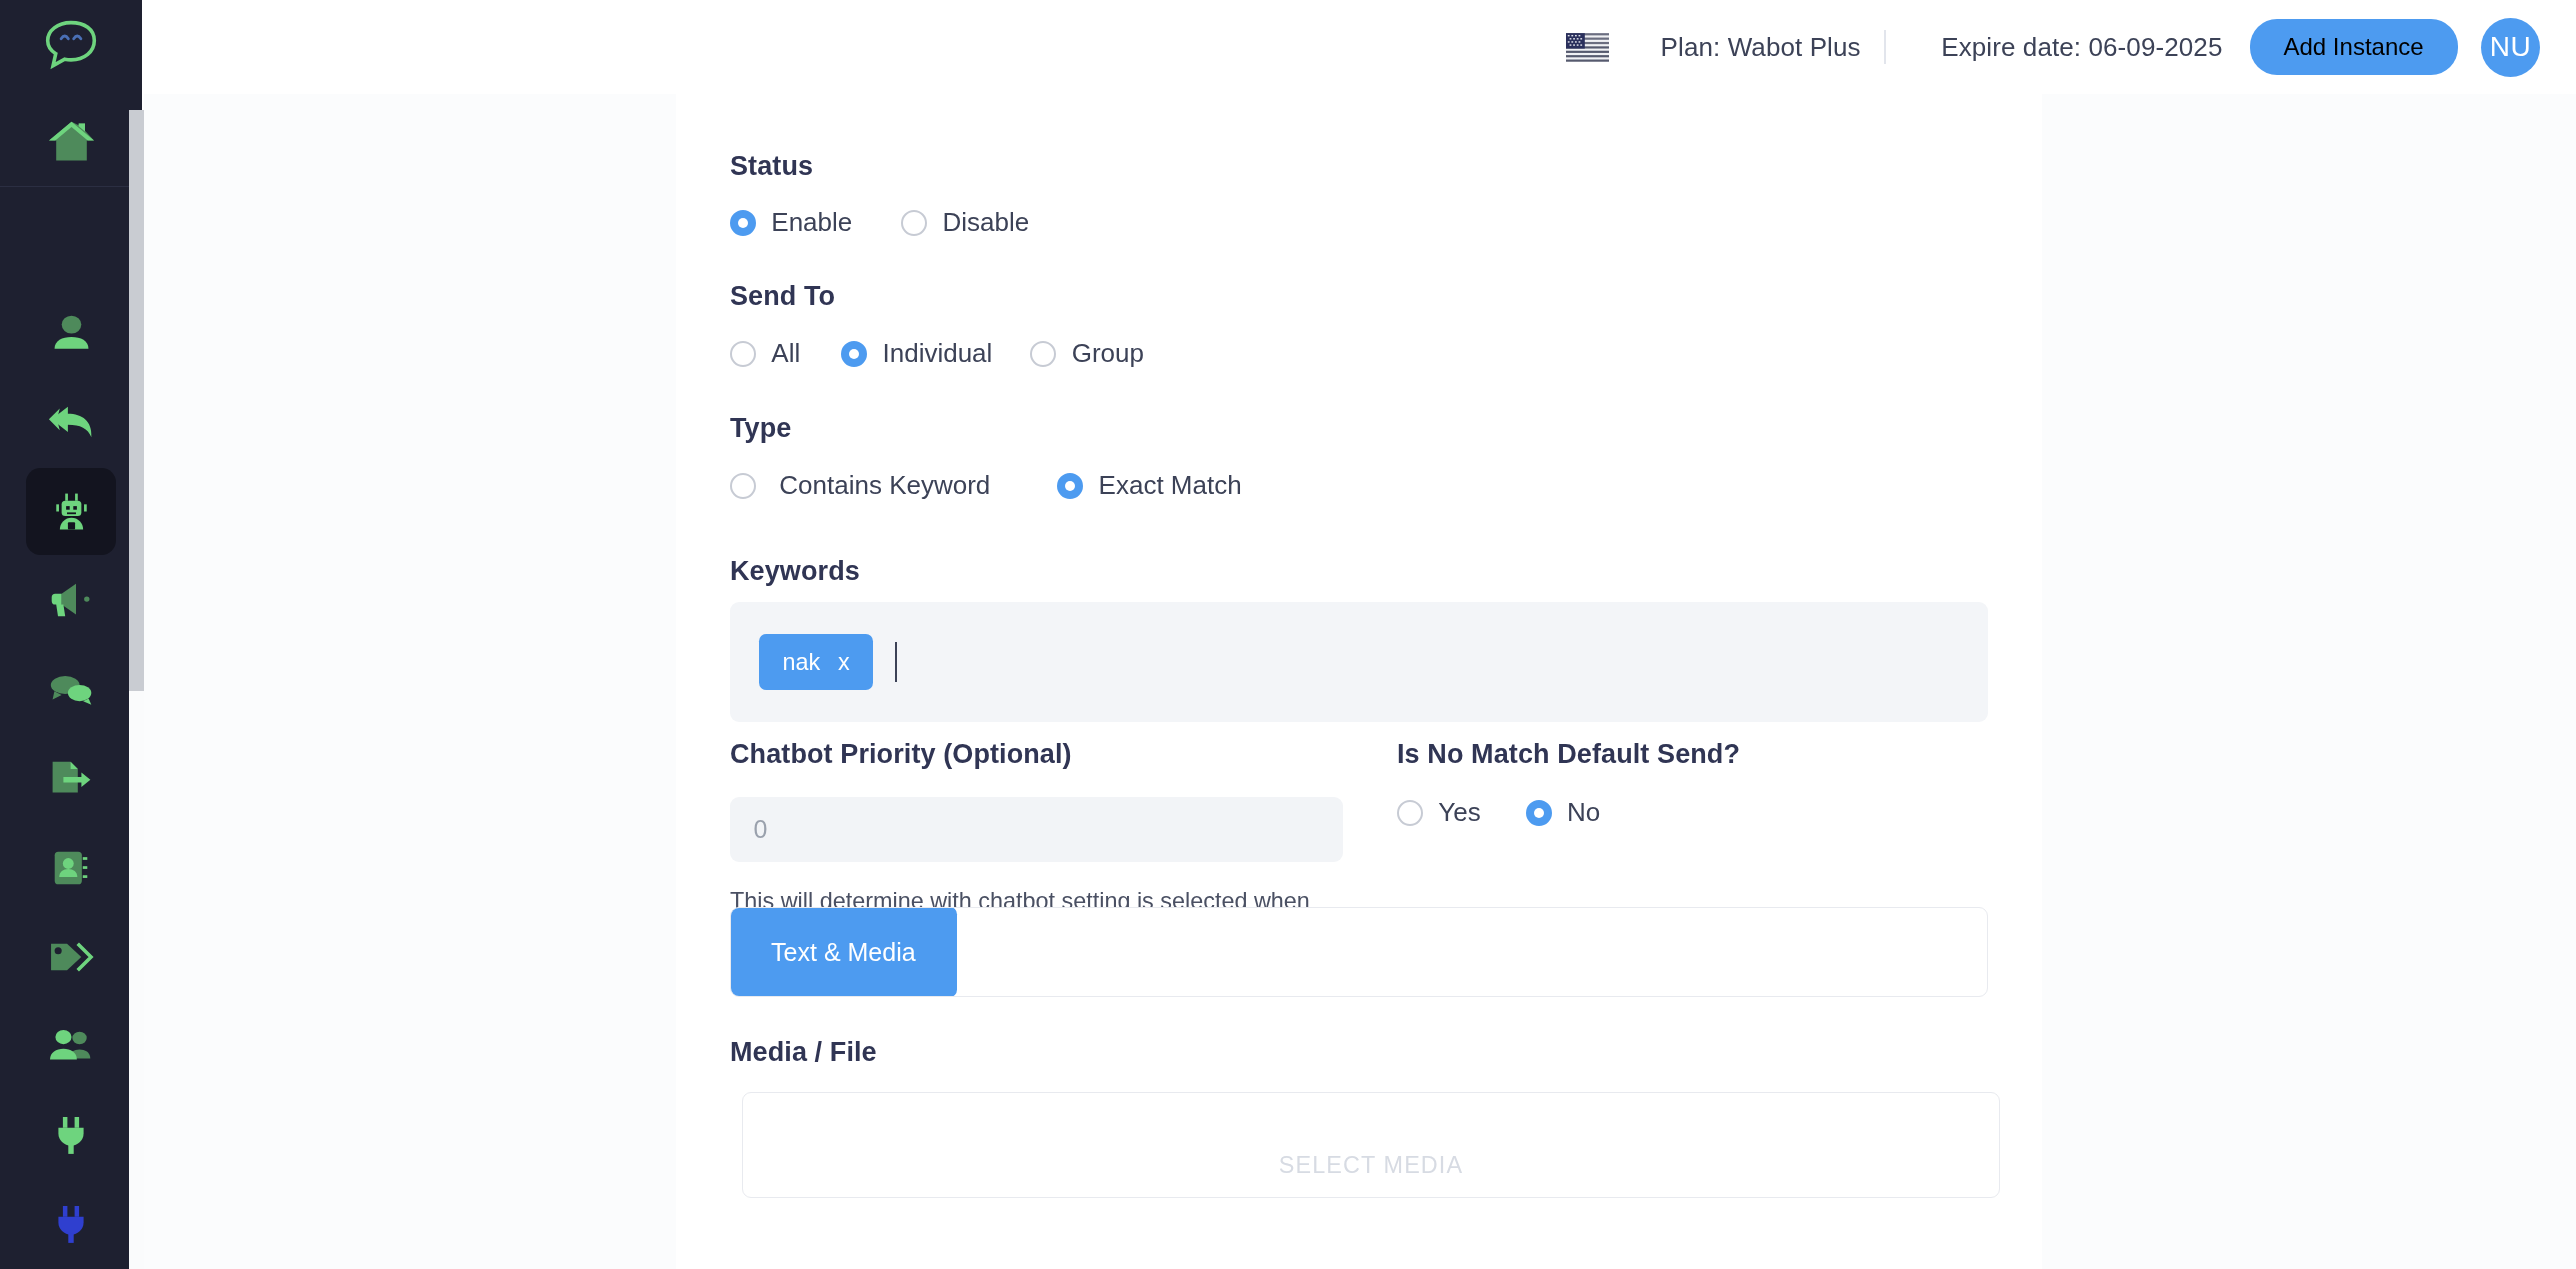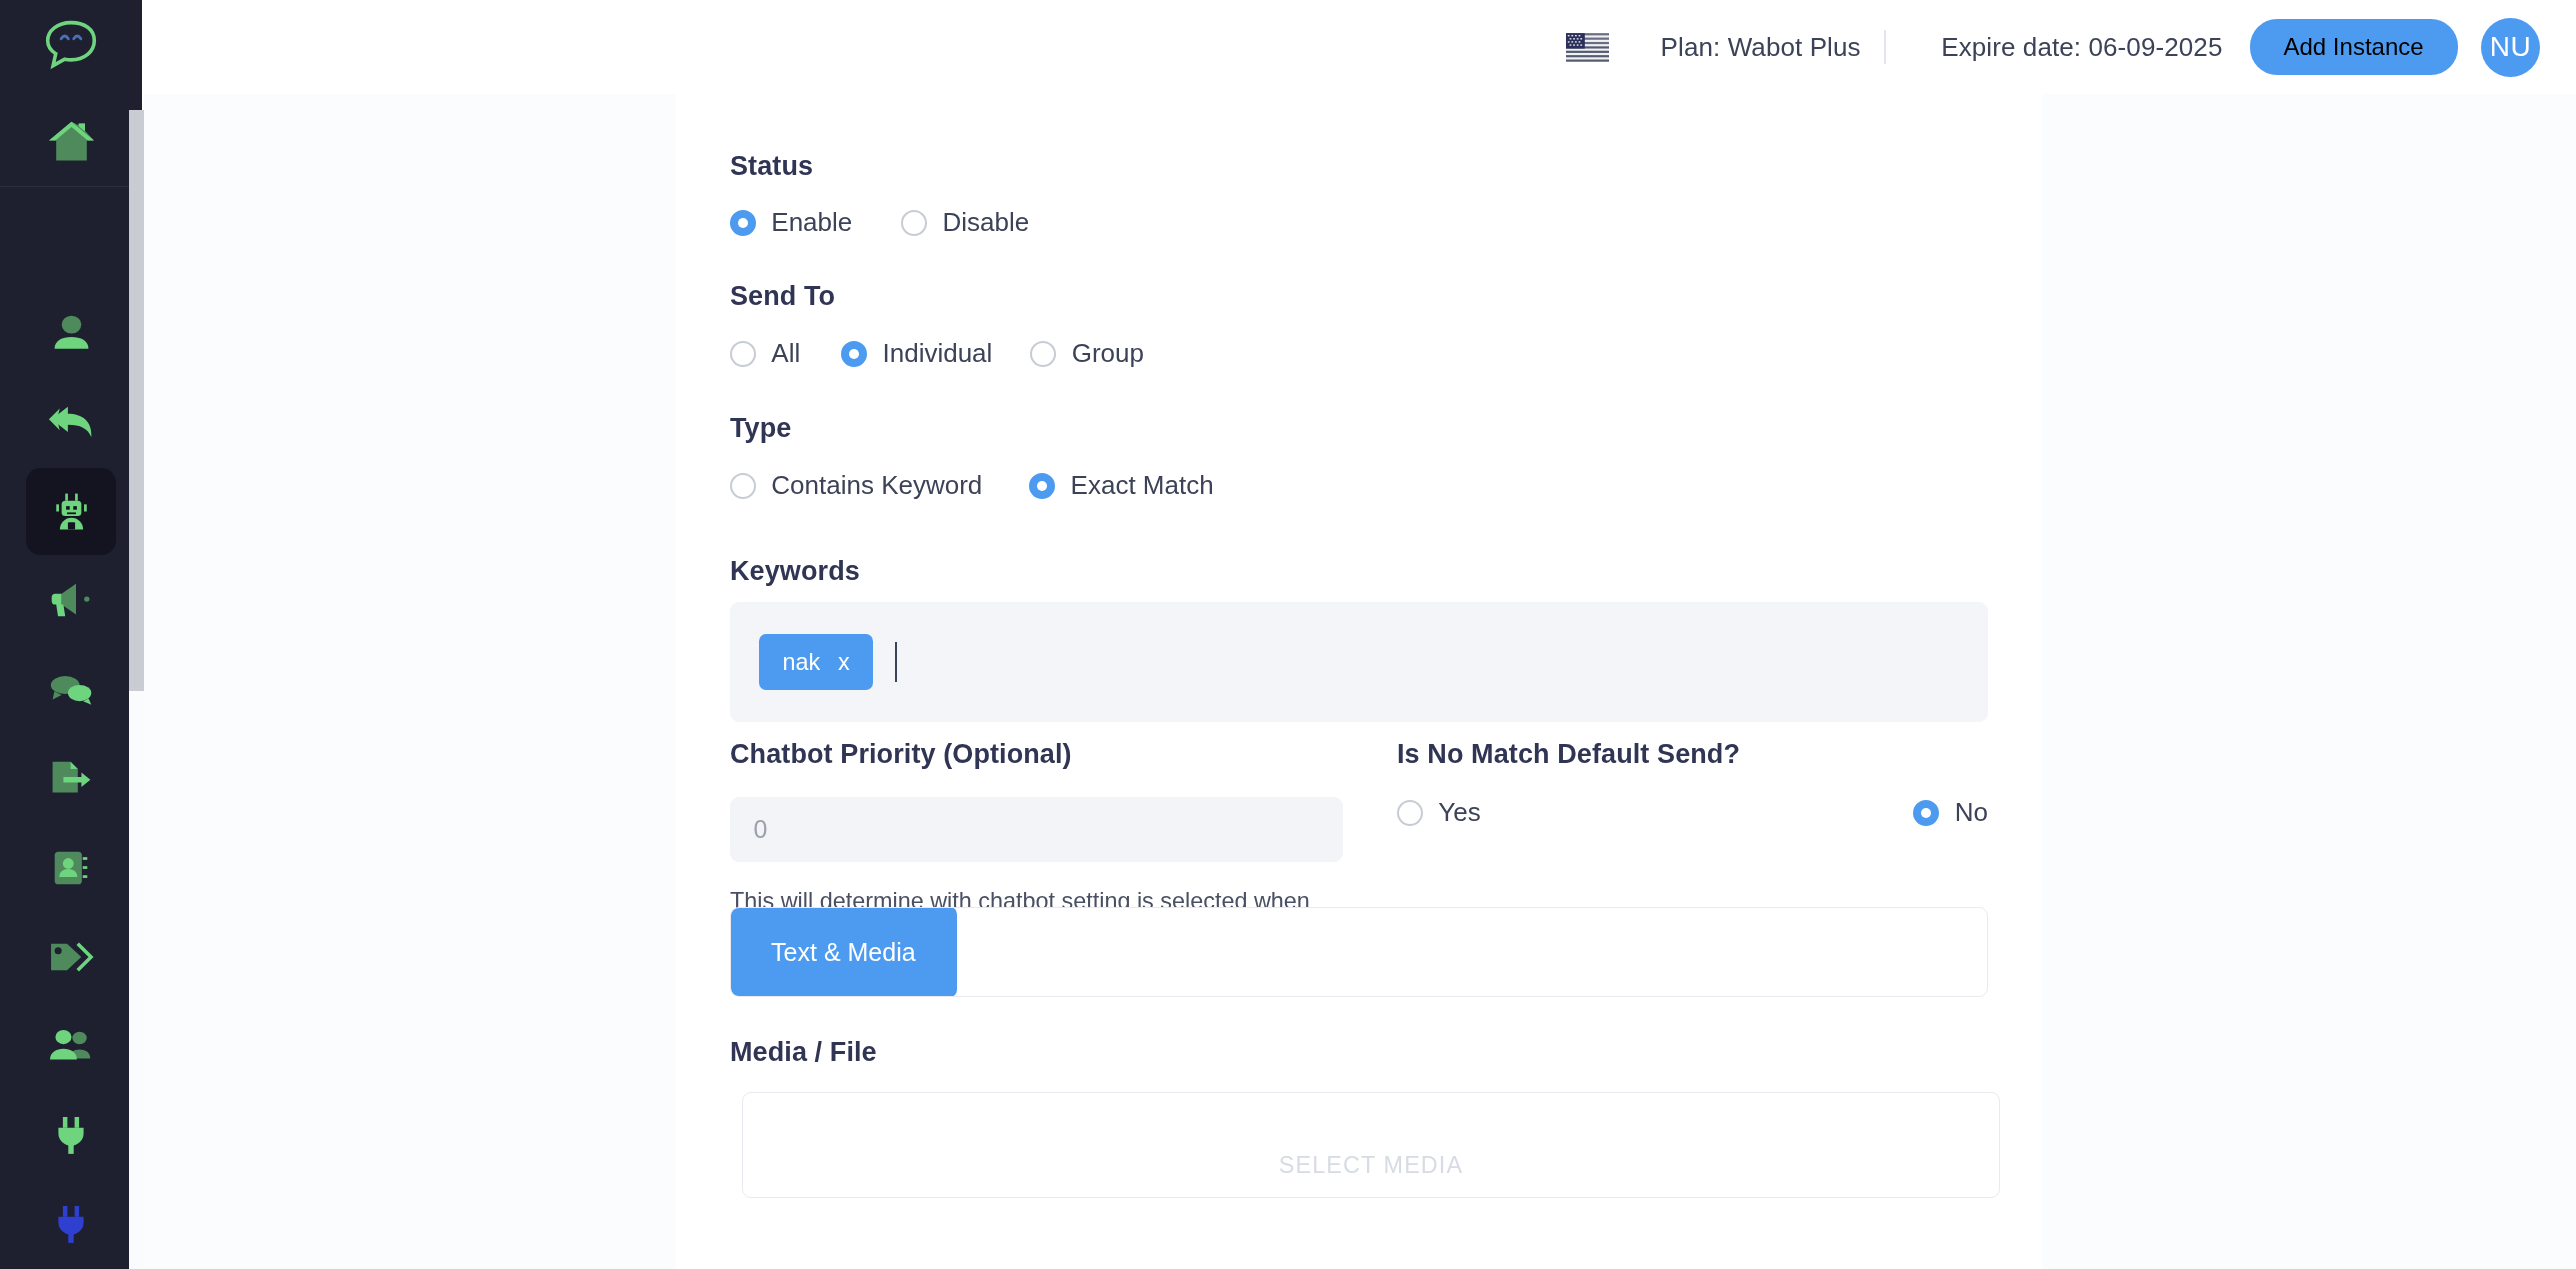--- a/index.html
+++ b/index.html
@@ -106,21 +106,21 @@
     border-radius: 9px;
     overflow: hidden;
   }
 
   .fld-label {
     font-size: 27px; color: #303554;
     font-weight: bold;
     letter-spacing: 0.1px;
   }
 
-  .radio-row { display: flex; align-items: center; justify-content: space-between; }
+  .radio-row { display: flex; align-items: center; }
   .radio-opt { display: flex; align-items: center; cursor: pointer; }
   .radio {
     width: 26px; height: 26px; border-radius: 50%;
     border: 2.7px solid #c7cbd4; background: #ffffff;
     display: flex; align-items: center; justify-content: center;
     flex: none;
   }
   .radio.on { border-color: #4d9bf0; background: #4d9bf0; }
   .radio.on::after {
     content: ""; width: 10px; height: 10px; border-radius: 50%;
@@ -432,21 +432,21 @@
         <span class="radio-label">Individual</span>
       </label>
       <label class="radio-opt">
         <span class="radio"></span>
         <span class="radio-label">Group</span>
       </label>
     </div>
 
     <div style="position:absolute; left:0; top:413px;" class="fld-label">Type</div>
     <div class="radio-row" style="position:absolute; left:0; top:470px;">
-      <label class="radio-opt" style="margin-right:47px;">
+      <label class="radio-opt" style="margin-right:67px;gap:8px;">
         <span class="radio"></span>
         <span class="radio-label">Contains Keyword</span>
       </label>
       <label class="radio-opt">
         <span class="radio on"></span>
         <span class="radio-label">Exact Match</span>
       </label>
     </div>
 
     <div style="position:absolute; left:0; top:544px;margin-top:12px;" class="fld-label">Keywords</div>

